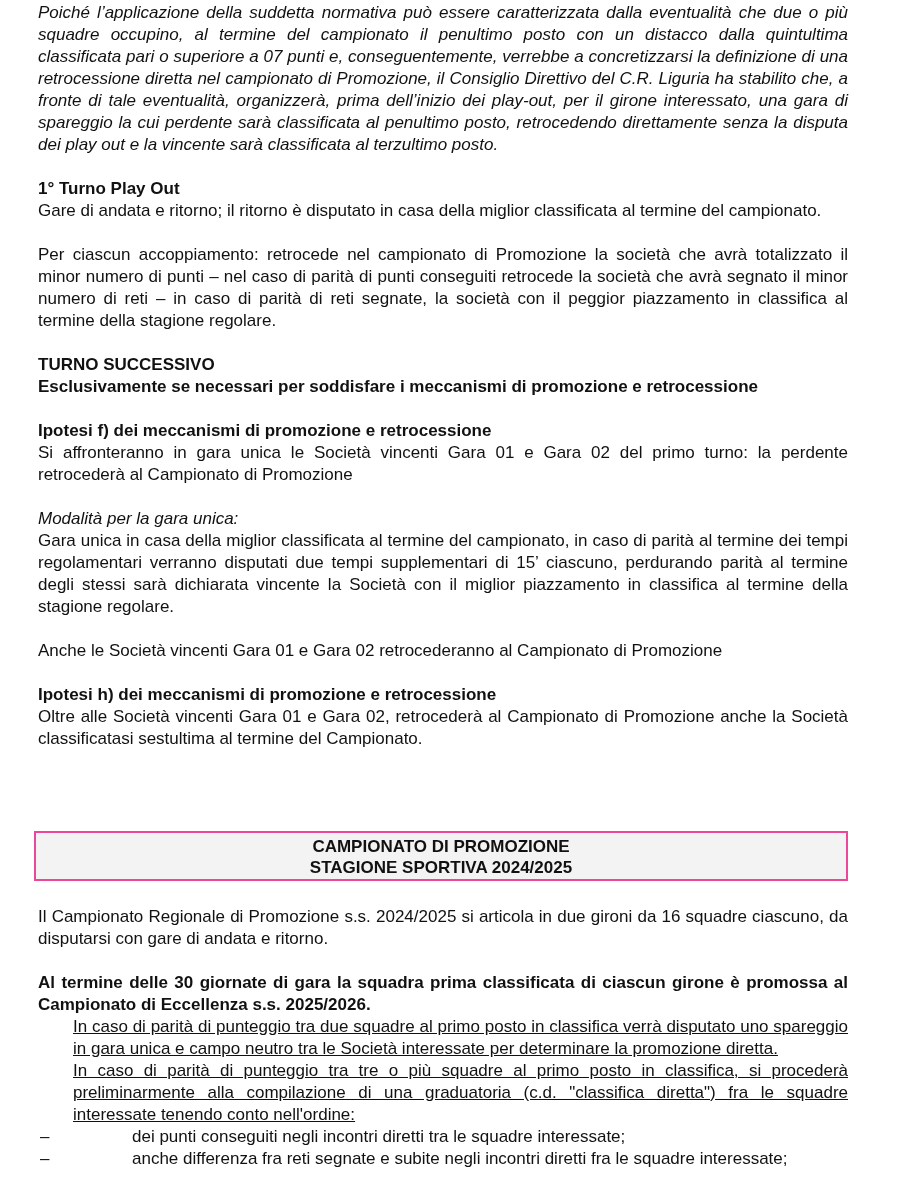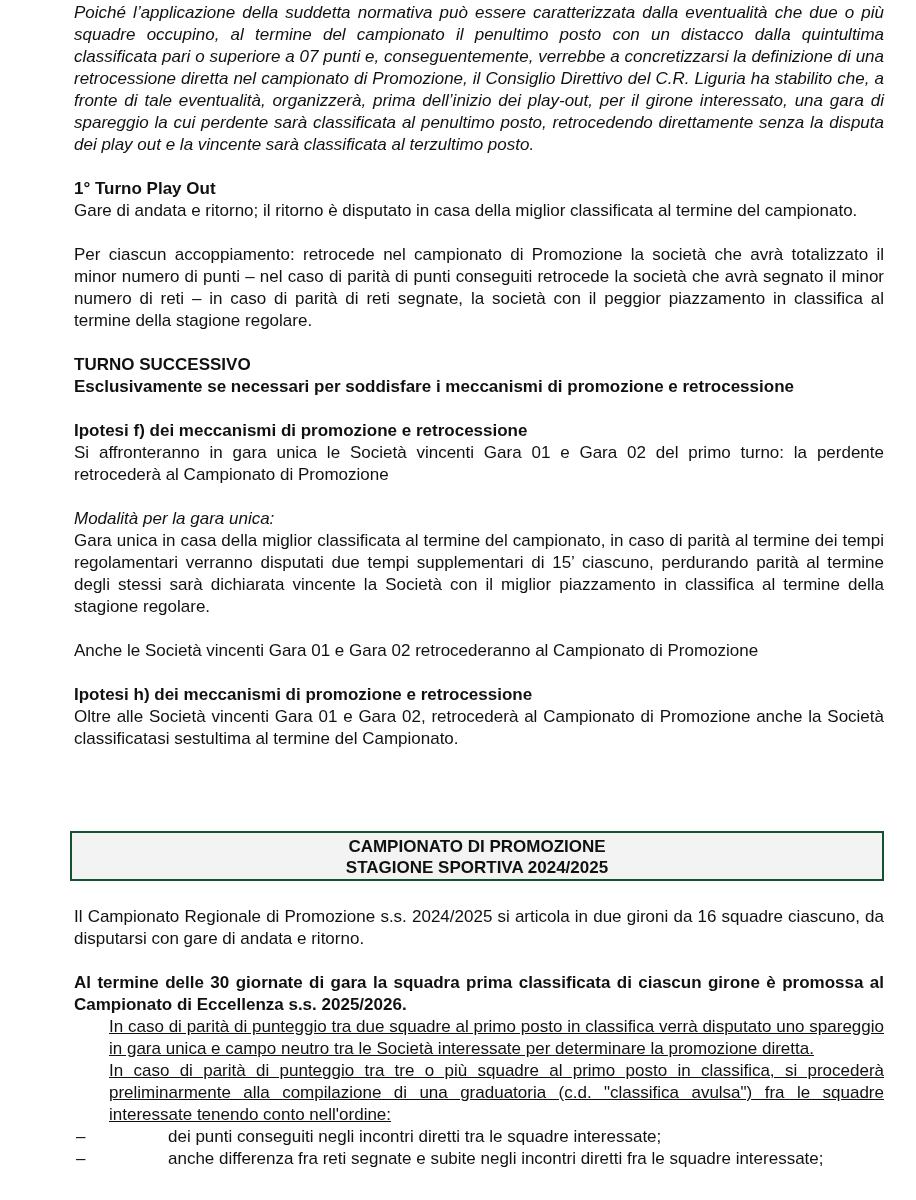--- a/index.html
+++ b/index.html
@@ -1,26 +1,26 @@
 <!DOCTYPE html>
 <html><head>
 <meta charset="utf-8">
 <style>
   html, body { margin: 0; padding: 0; background: #ffffff; }
   body { width: 916px; height: 1200px; overflow: hidden; position: relative; color: #111; }
   .page { position: absolute; left: 38px; top: 2px; width: 810px;
-          font-family: "Liberation Sans", sans-serif; font-size: 17px; line-height: 22px; margin-left: 36px; }
+          font-family: "Liberation Sans", sans-serif; font-size: 17px; line-height: 22px; }
   p { margin: 0; text-align: justify; }
   .gap { height: 22px; }
   .ital { font-style: italic; }
   .bold { font-weight: bold; }
   .ul { }
   .center { text-align: left; }
   .boxed { position: absolute; left: -4px; top: 829px; width: 814px; height: 50px;
-           border: 2px solid #14532d; background: #f3f3f3; box-sizing: border-box;
+           border: 2px solid #ec4899; background: #f3f3f3; box-sizing: border-box;
            text-align: center; font-weight: bold; font-size: 17px; line-height: 21px; padding-top: 3px; }
   .indent { padding-left: 35px; text-decoration: underline; }
   .dash-item { display: flex; }
   .dash { width: 92px; flex: none; padding-left: 2px; }
   .abs { position: absolute; left: 0; width: 810px; }
 </style>
 </head>
 <body>
 
 <div class="page">
@@ -54,21 +54,21 @@
   <div class="boxed">
     <div>CAMPIONATO DI PROMOZIONE</div>
     <div>STAGIONE SPORTIVA 2024/2025</div>
   </div>
 
   <div class="abs" style="top:904px;">
     <p>Il Campionato Regionale di Promozione s.s. 2024/2025 si articola in due gironi da 16 squadre ciascuno, da disputarsi con gare di andata e ritorno.</p>
     <div class="gap"></div>
     <p class="bold">Al termine delle 30 giornate di gara la squadra prima classificata di ciascun girone è promossa al Campionato di Eccellenza s.s. 2025/2026.</p>
     <p class="indent">In caso di parità di punteggio tra due squadre al primo posto in classifica verrà disputato uno spareggio in gara unica e campo neutro tra le Società interessate per determinare la promozione diretta.</p>
-    <p class="indent">In caso di parità di punteggio tra tre o più squadre al primo posto in classifica, si procederà preliminarmente alla compilazione di una graduatoria (c.d. "classifica avulsa") fra le squadre interessate tenendo conto nell'ordine:</p>
+    <p class="indent">In caso di parità di punteggio tra tre o più squadre al primo posto in classifica, si procederà preliminarmente alla compilazione di una graduatoria (c.d. "classifica diretta") fra le squadre interessate tenendo conto nell'ordine:</p>
     <div class="dash-item">
       <span class="dash">–</span>
       <span>dei punti conseguiti negli incontri diretti tra le squadre interessate;</span>
     </div>
     <div class="dash-item">
       <span class="dash">–</span>
       <span>anche differenza fra reti segnate e subite negli incontri diretti fra le squadre interessate;</span>
     </div>
   </div>
 

